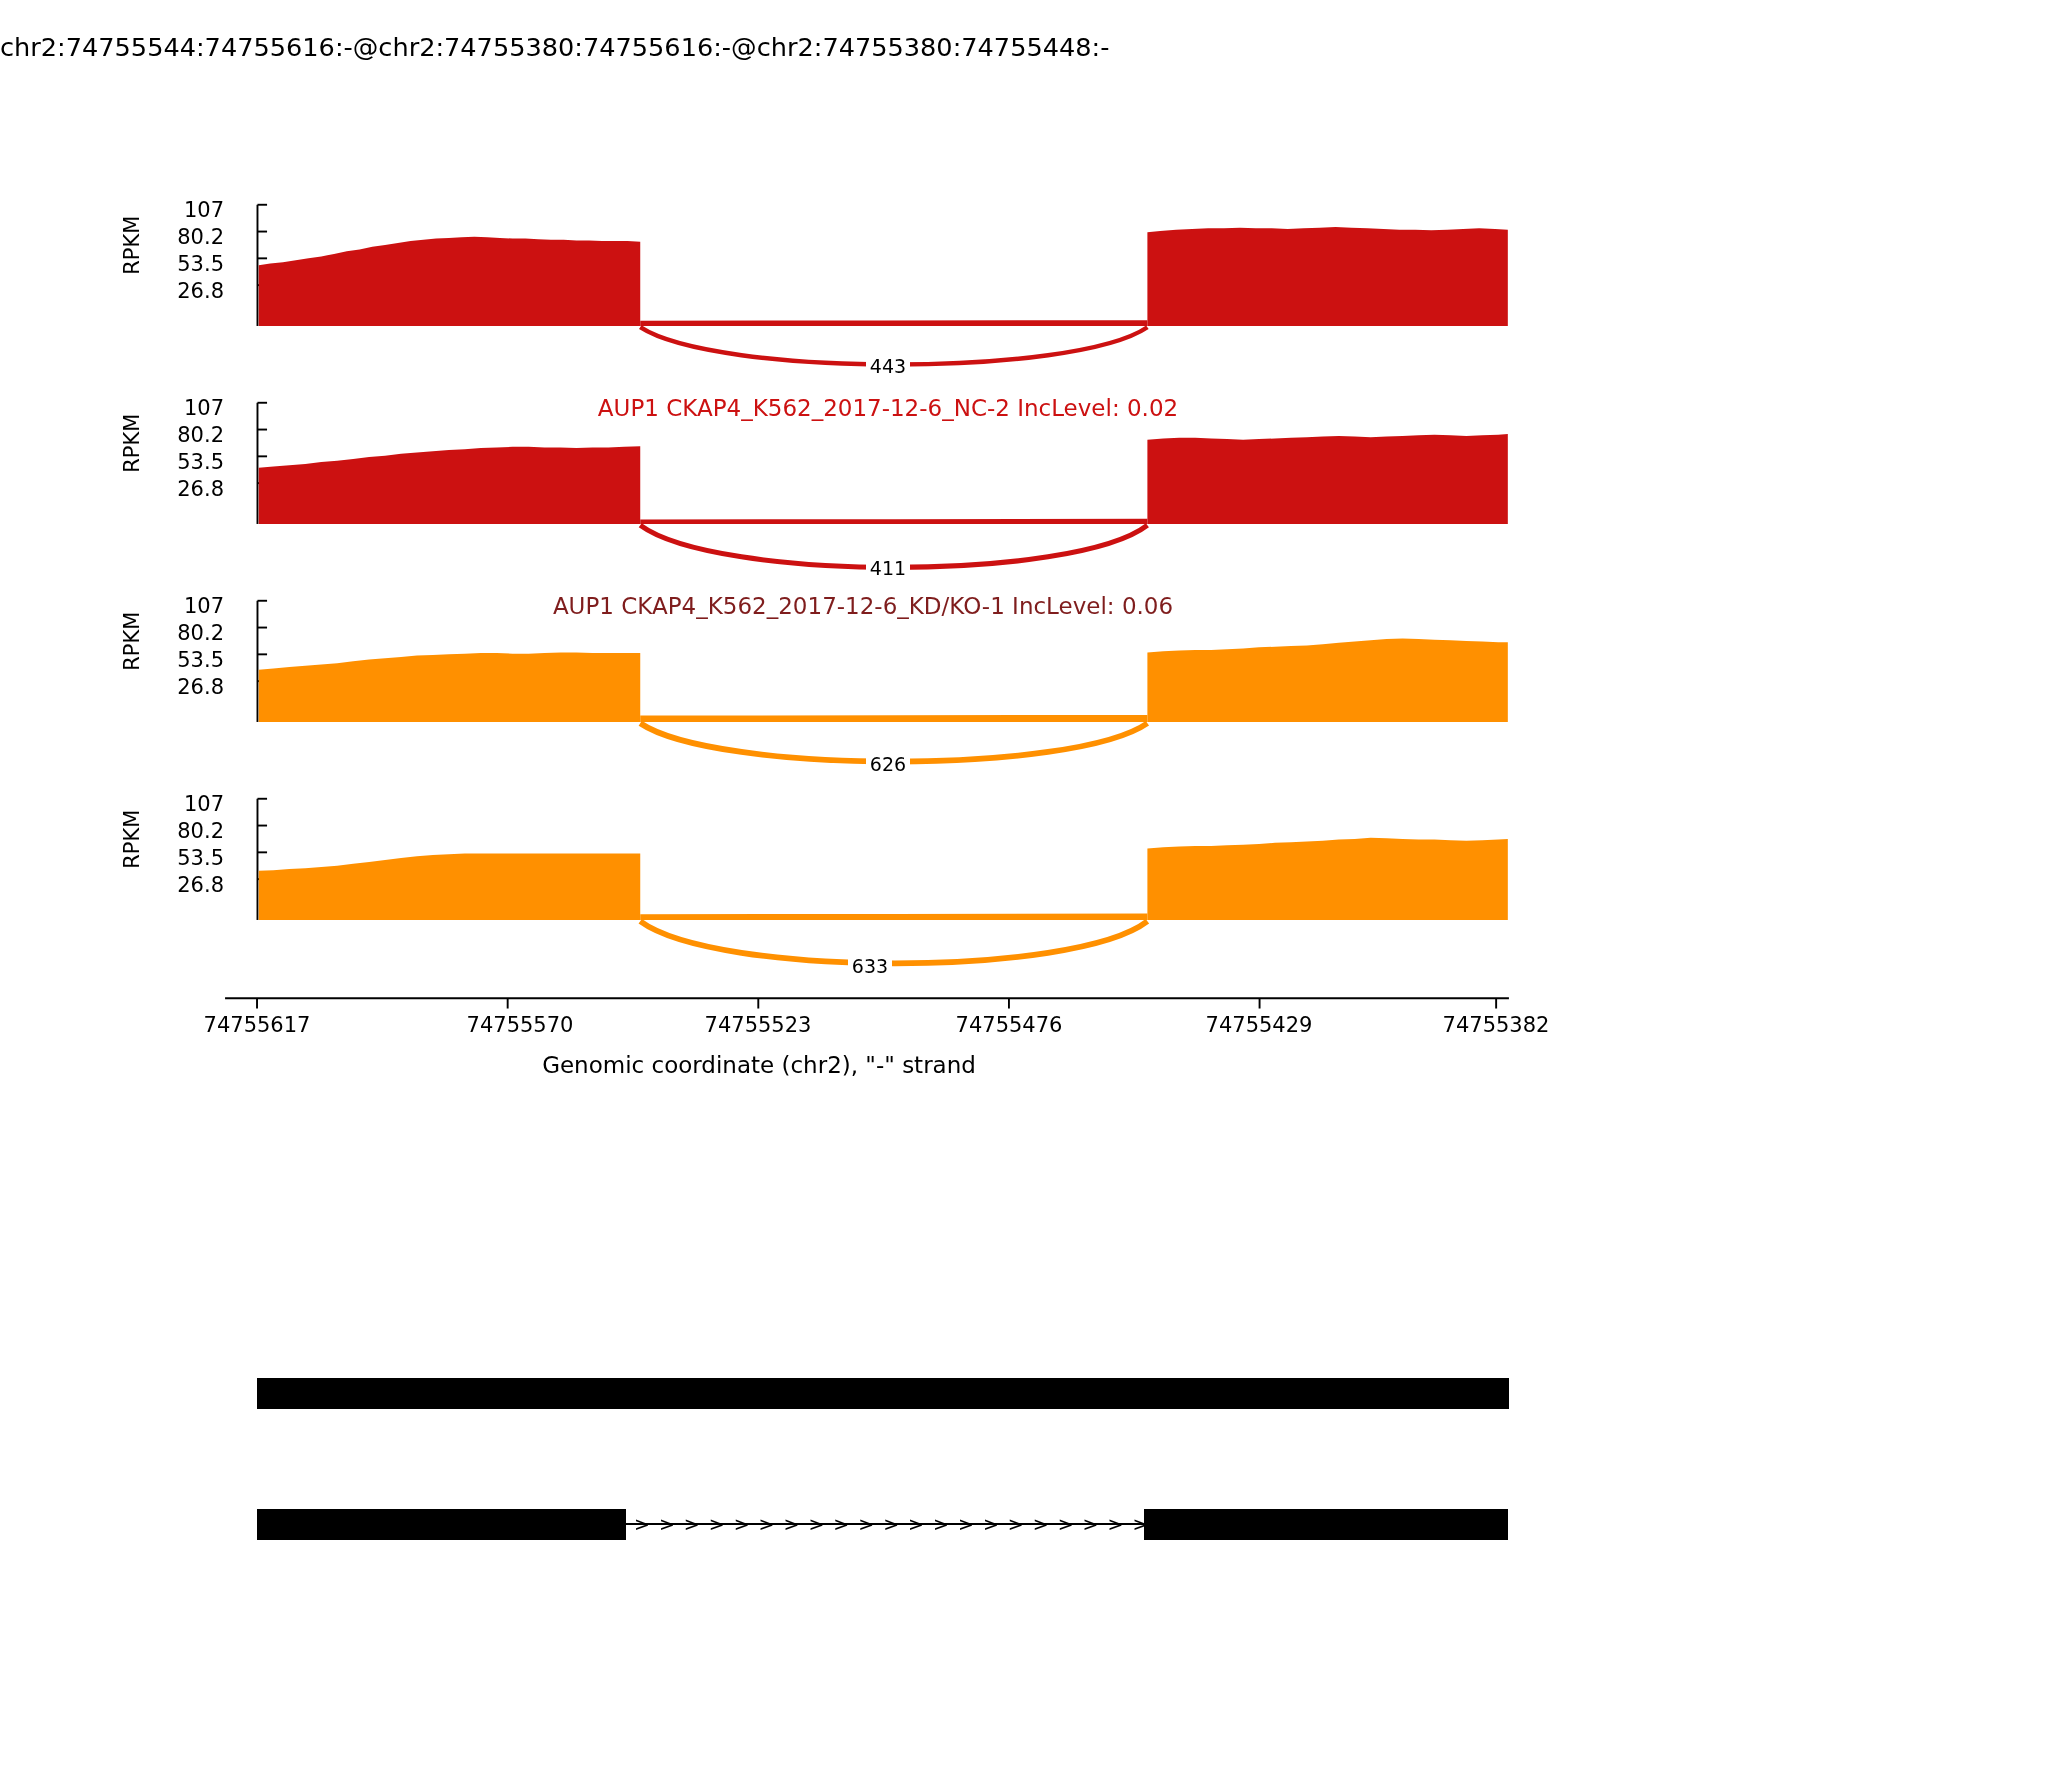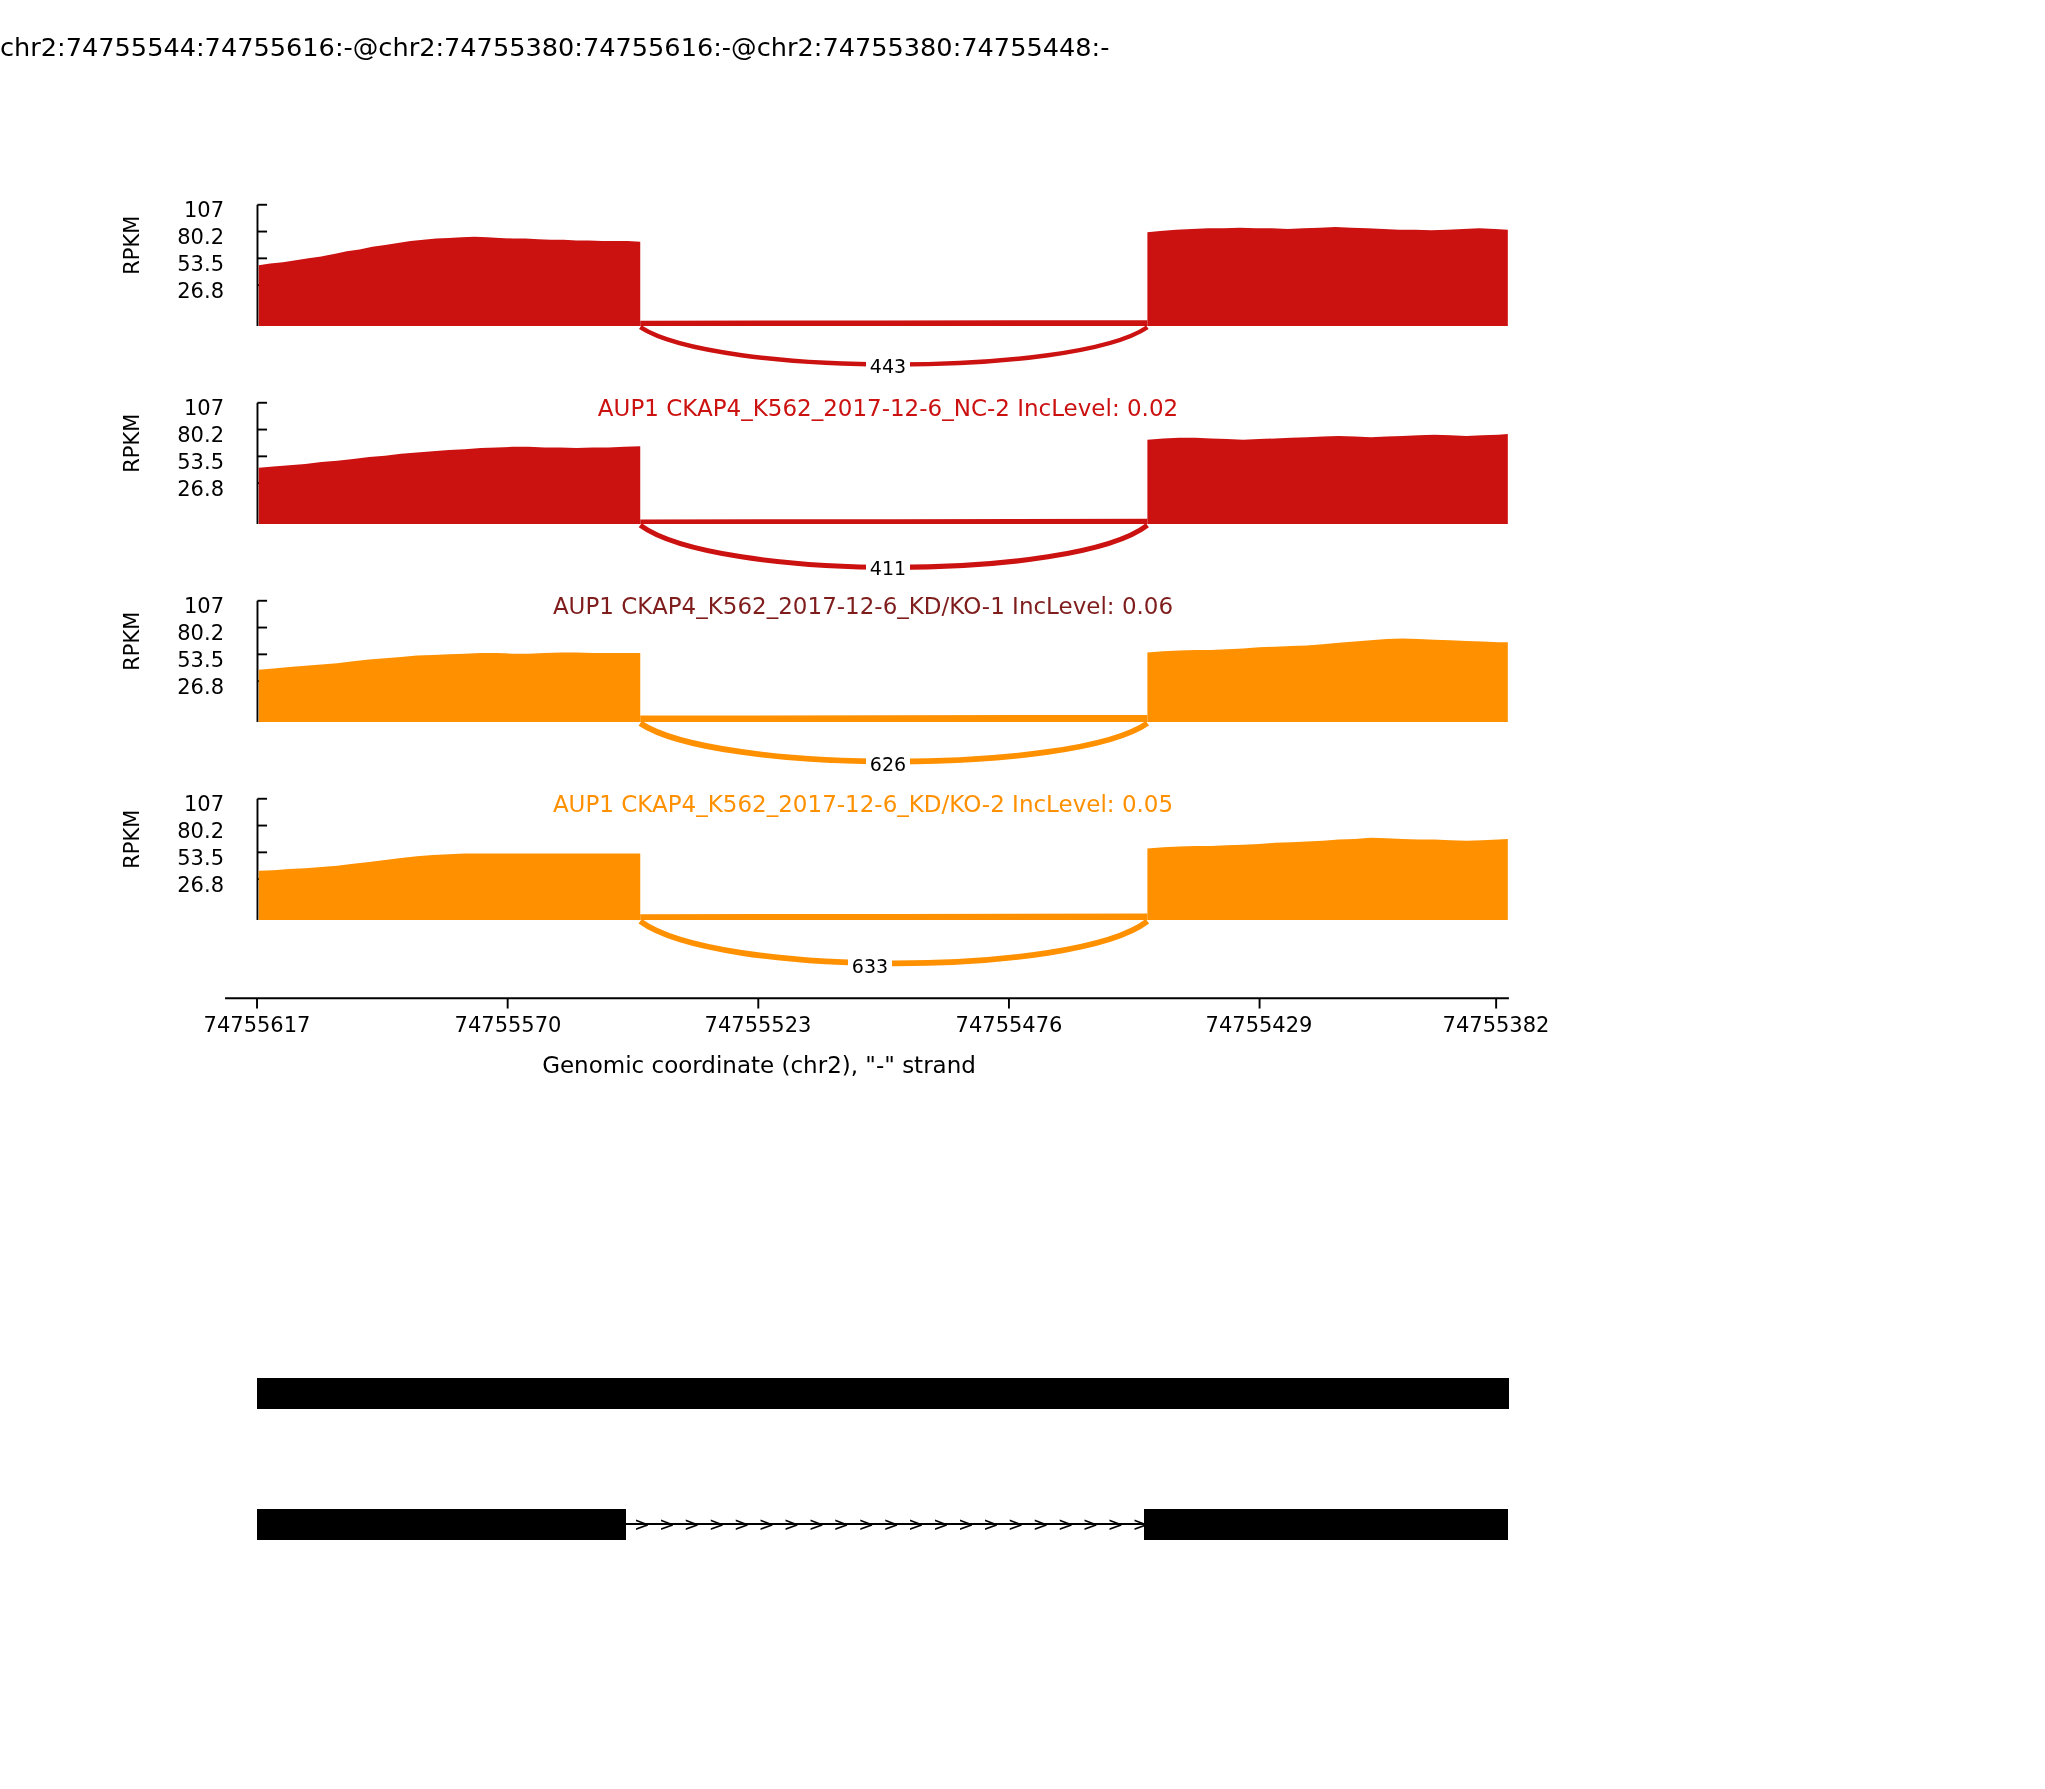--- a/index.html
+++ b/index.html
@@ -190,21 +190,20 @@
 </div>
 
 <div class="panel" style="top:786px;height:185px;">
   <div class="axis-label-rpkm" style="top:58px;">RPKM</div>
   <div class="yticks" style="top:0px;">
     <div class="ytick" style="top:6.4px;">107</div>
     <div class="ytick" style="top:33px;">80.2</div>
     <div class="ytick" style="top:60px;">53.5</div>
     <div class="ytick" style="top:87px;">26.8</div>
   </div>
-  <div class="panel-title" style="top:5.1px;left:224px;color:#FF9000;">AUP1 CKAP4_K562_2017-12-6_KD/KO-2 IncLevel: 0.05</div>
   <svg class="track-svg" width="2046" height="185" viewBox="0 0 3200 290">
     <line x1="400" y1="20" x2="400" y2="210" stroke="#000" stroke-width="3"></line>
     <line x1="400" y1="20" x2="415" y2="20" stroke="#000" stroke-width="3"></line>
     <line x1="400" y1="62" x2="415" y2="62" stroke="#000" stroke-width="3"></line>
     <line x1="400" y1="104" x2="415" y2="104" stroke="#000" stroke-width="3"></line>
     <line x1="400" y1="146" x2="415" y2="146" stroke="#000" stroke-width="3"></line>
     <path d="M402,210 L402,133 L425,132 L450,130 L475,129 L500,127 L525,125 L550,122 L575,119 L600,116 L625,113 L650,110 L675,108 L700,107 L725,106 L750,106 L775,106 L800,106 L825,106 L850,106 L875,106 L900,106 L925,106 L950,106 L975,106 L1000,106 L1000,210 Z" fill="#FF9000"></path>
     <path d="M1000,210 L1000,201 L1400,200.5 L1795,200 L1795,210 Z" fill="#FF9000"></path>
     <path d="M1795,210 L1795,98 L1820,96 L1845,95 L1870,94 L1895,94 L1920,93 L1945,92 L1970,91 L1995,89 L2020,88 L2045,87 L2070,86 L2095,84 L2120,83 L2145,81 L2170,82 L2195,83 L2220,84 L2245,84 L2270,85 L2295,86 L2320,85 L2345,84 L2360,83 L2360,210 Z" fill="#FF9000"></path>
     <path d="M1000,212 C1120,300 1680,300 1795,212" stroke="#FF9000" stroke-width="9" fill="none"></path>
@@ -216,21 +215,21 @@
   <line x1="352" y1="2" x2="2360" y2="2" stroke="#000" stroke-width="3"></line>
   <line x1="402" y1="2" x2="402" y2="18" stroke="#000" stroke-width="3"></line>
   <line x1="794" y1="2" x2="794" y2="18" stroke="#000" stroke-width="3"></line>
   <line x1="1186" y1="2" x2="1186" y2="18" stroke="#000" stroke-width="3"></line>
   <line x1="1578" y1="2" x2="1578" y2="18" stroke="#000" stroke-width="3"></line>
   <line x1="1970" y1="2" x2="1970" y2="18" stroke="#000" stroke-width="3"></line>
   <line x1="2340" y1="2" x2="2340" y2="18" stroke="#000" stroke-width="3"></line>
 </svg>
 <div id="xaxis-ticks">
   <div class="xtick-label" style="left:257px;">74755617</div>
-  <div class="xtick-label" style="left:508px;">74755570</div>
+  <div class="xtick-label" style="left:520px;">74755570</div>
   <div class="xtick-label" style="left:758px;">74755523</div>
   <div class="xtick-label" style="left:1009px;">74755476</div>
   <div class="xtick-label" style="left:1259px;">74755429</div>
   <div class="xtick-label" style="left:1496px;">74755382</div>
 </div>
 <div id="xaxis-title">Genomic coordinate (chr2), "-" strand</div>
 
 <div>
   <div class="iso-bar" style="top:1378px;left:257px;width:1252px;height:31px;"></div>
 </div>

